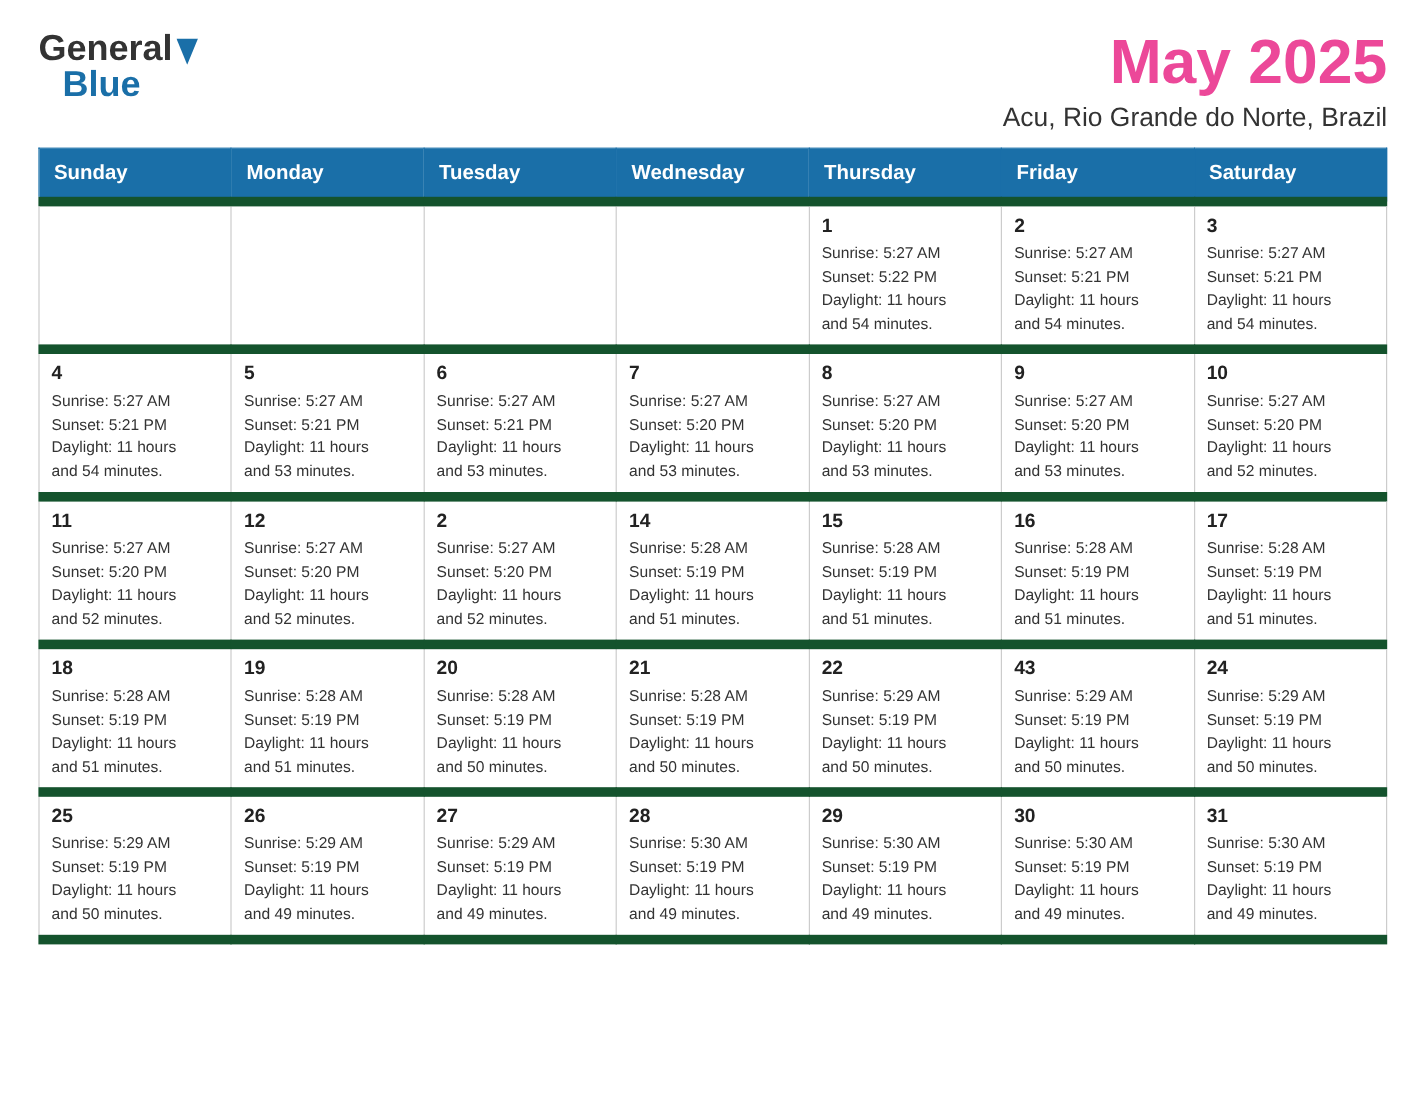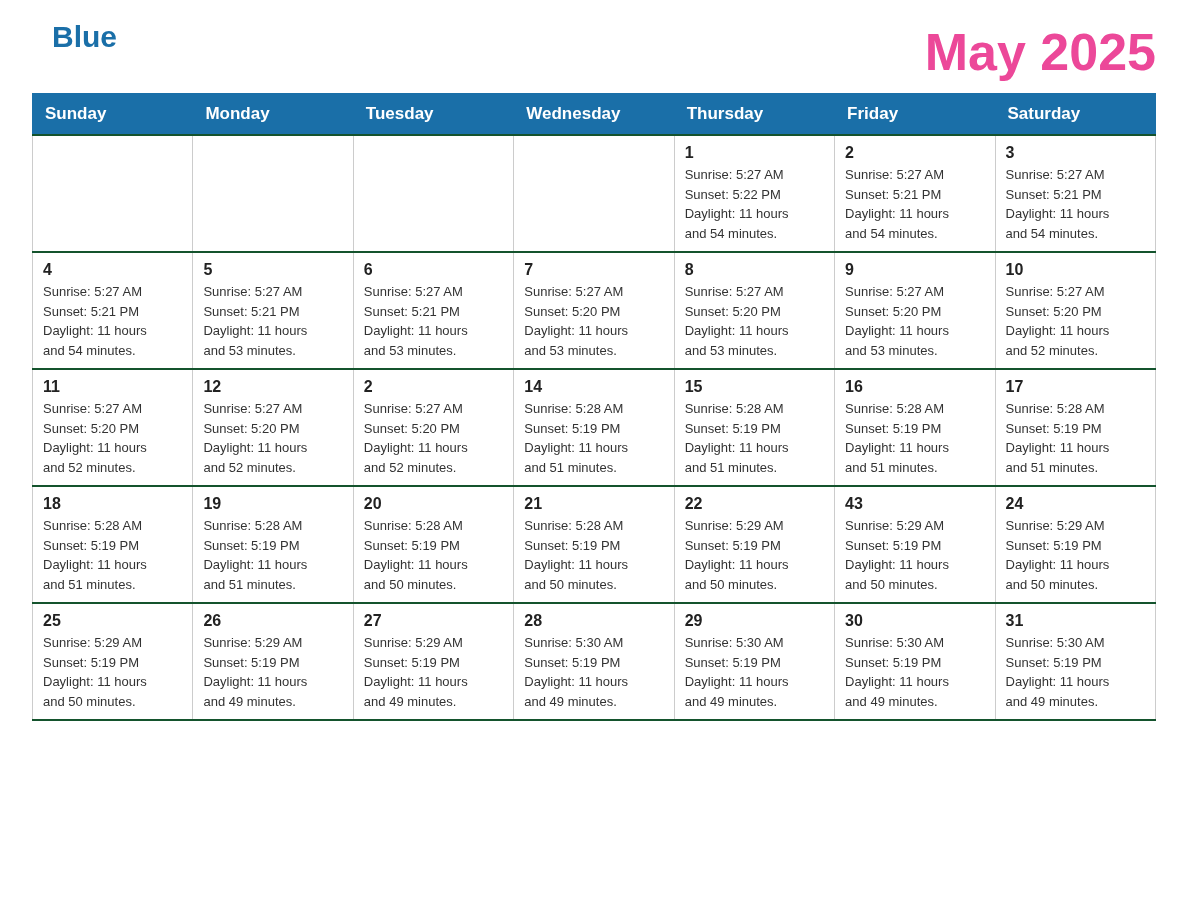--- a/index.html
+++ b/index.html
@@ -52,21 +52,21 @@
     .calendar td {
       vertical-align: top;
       padding: 8px 10px;
       border: 1px solid #ccc;
       width: 14.28%;
       min-height: 100px;
       font-size: 13px;
       color: #222;
     }
     .calendar tr {
-      border-bottom: 2px solid #14532d;
+      border-bottom: 8px solid #14532d;
     }
     .day-number {
       font-size: 16px;
       font-weight: bold;
       color: #222;
       margin-bottom: 3px;
     }
     .day-info {
       font-size: 13px;
       color: #333;
@@ -78,24 +78,31 @@
     .logo-row {
       display: flex;
       align-items: center;
     }
   </style>
 </head>
 <body>
 
 <div class="header">
   <div class="logo">
+    <div class="logo-row">
+      <span style="font-size:30px;font-weight:bold;color:#333;">General</span>
+      <svg width="18" height="22" viewBox="0 0 18 22" style="margin-left:3px;margin-top:4px;">
+        <polygon points="0,0 18,0 9,22" fill="#1a6fa8"></polygon>
+      </svg>
+    </div>
     <span style="font-size:30px;font-weight:bold;color:#1a6fa8;margin-top:-4px;margin-left:20px;">Blue</span>
   </div>
   <div class="title-section">
     <div class="month-title">May 2025</div>
+    <div class="location-title">Acu, Rio Grande do Norte, Brazil</div>
   </div>
 </div>
 
 <table class="calendar">
   <thead>
     <tr>
     <th>Sunday</th>
         <th>Monday</th>
         <th>Tuesday</th>
         <th>Wednesday</th>

